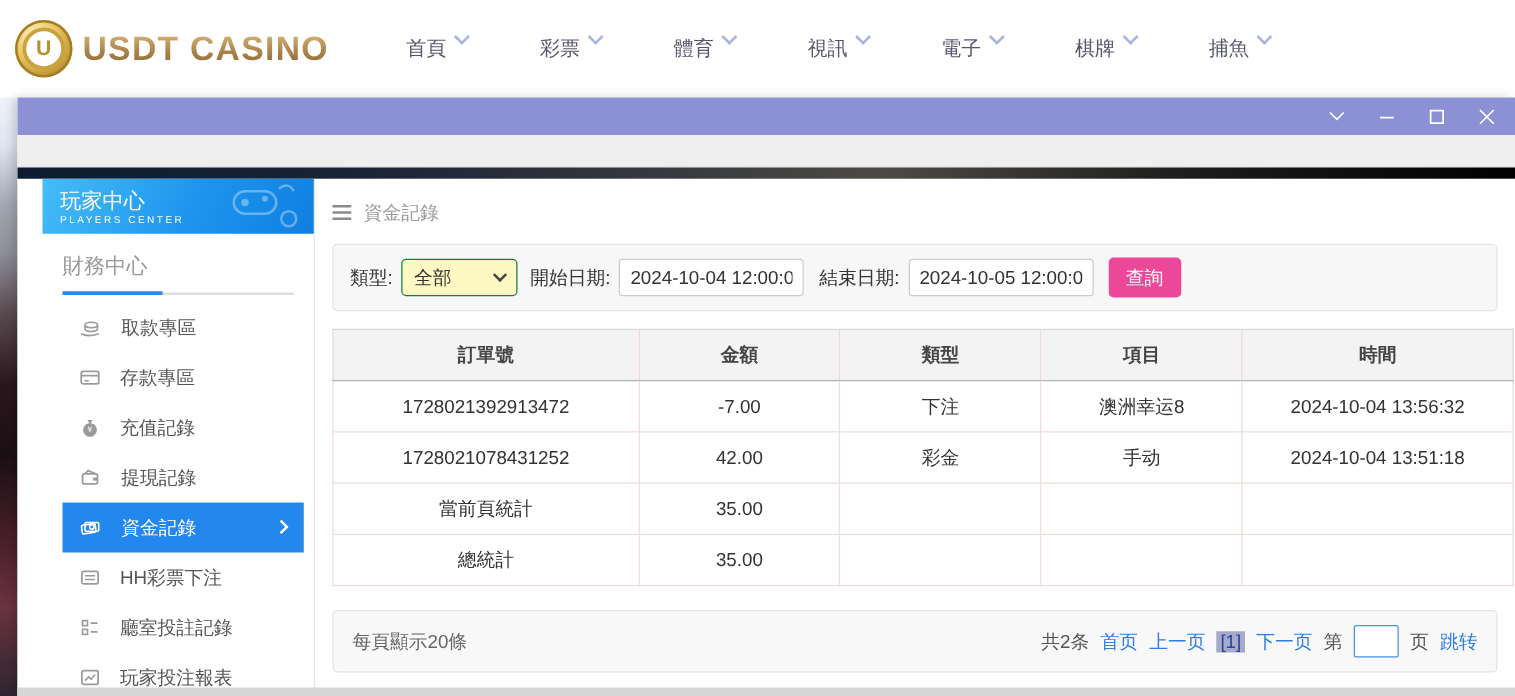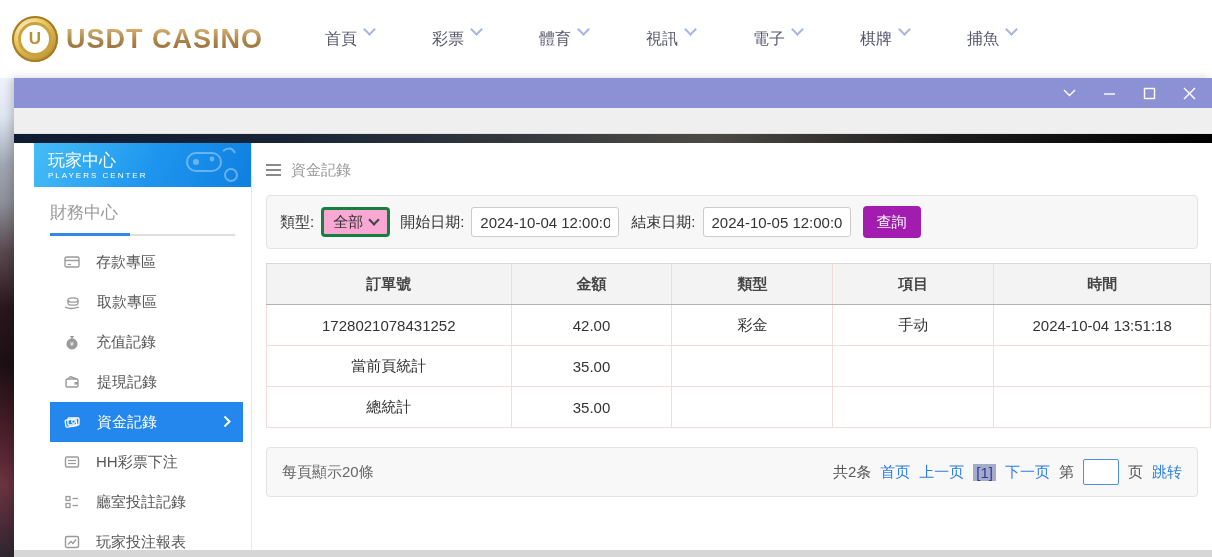--- a/index.html
+++ b/index.html
@@ -58,26 +58,26 @@
 
   
   .main{flex:1;background:#fff;padding:0 14px;min-width:0;}
   .breadcrumb{display:flex;align-items:center;gap:10px;padding-top:12px;height:30px;color:#999;font-size:15px;}
   .burger{display:flex;flex-direction:column;gap:3px;cursor:pointer;}
   .burger div{width:15px;height:2px;background:#8a8a8a;}
 
   .filter-panel{margin-top:10px;height:54px;background:#f7f7f8;border:1px solid #e3e3e6;border-radius:4px;
         display:flex;align-items:center;padding:0 13px;box-sizing:border-box;font-size:15px;color:#333;}
   .flabel{margin-right:7px;white-space:nowrap;}
-  .fselect{width:69px;height:30px;background:#f9a8d4;border:3px solid #15803d;border-radius:4px;
+  .fselect{width:93px;height:30px;background:#fef9c3;border:1px solid #15803d;border-radius:4px;
         display:flex;align-items:center;justify-content:space-between;padding:0 9px;box-sizing:border-box;cursor:pointer;margin-right:10px;}
   .fselect .chev{border-color:#444;width:6px;height:6px;}
   .finput{width:148px;height:30px;border:1px solid #ccc;border-radius:3px;font-size:15px;color:#333;
         padding:0 8px;box-sizing:border-box;font-family:"Liberation Sans",sans-serif;margin:0 12px 0 0;background:#fff;}
-  .search-btn{height:32px;padding:0 14px;background:#a21caf;color:#fff;border:none;border-radius:4px;
+  .search-btn{height:32px;padding:0 14px;background:#ec4899;color:#fff;border:none;border-radius:4px;
         font-size:15px;cursor:pointer;font-family:"Liberation Sans",sans-serif;}
 
   .data-table{margin-top:14px;width:945px;border-collapse:collapse;font-size:15px;table-layout:fixed;}
   .data-table th{height:38px;background:#f3f3f4;color:#444;font-weight:bold;
         border:1px solid #efd9d9;border-top-color:#d9d9d9;border-bottom-color:#b3b3b3;}
   .data-table th:first-child{border-left-color:#d9d9d9;}
   .data-table th:last-child{border-right-color:#d9d9d9;}
   .data-table td{height:38px;background:#fff;color:#333;text-align:center;border:1px solid #f2dcdc;}
   .col-order{width:26%;}.col-amount{width:17%;}.col-type{width:17%;}.col-item{width:17%;}.col-time{width:23%;}
 
@@ -178,34 +178,34 @@
             <circle cx="52" cy="28" r="6" fill="none" stroke="#fff" stroke-width="2"></circle>
             <path d="M44 4 q8 -6 12 2" fill="none" stroke="#fff" stroke-width="2"></path>
           </svg>
         </div>
         <div class="sb-section">財務中心</div>
         <div class="sb-underline">
             <div class="blue"></div>
           </div>
         <ul class="sb-menu">
           <li class="sb-item">
-            <svg width="16" height="16" viewBox="0 0 16 16">
-                <rect x="1" y="3" width="14" height="10" rx="1.5" fill="none" stroke="#9a9a9a" stroke-width="1.4"></rect>
-                <line x1="1" y1="6.5" x2="15" y2="6.5" stroke="#9a9a9a" stroke-width="1.4"></line>
-                <line x1="3.5" y1="10.5" x2="7" y2="10.5" stroke="#9a9a9a" stroke-width="1.2"></line>
-              </svg>
-            <span>存款專區</span>
-          </li>
-          <li class="sb-item">
             <svg width="17" height="16" viewBox="0 0 17 16">
                 <ellipse cx="9" cy="6" rx="5" ry="2.2" fill="none" stroke="#9a9a9a" stroke-width="1.3"></ellipse>
                 <path d="M4 6 v3 c0 1.2 2.3 2.2 5 2.2 s5 -1 5 -2.2 v-3" fill="none" stroke="#9a9a9a" stroke-width="1.3"></path>
                 <path d="M1 13 q5 3 14 0" fill="none" stroke="#9a9a9a" stroke-width="1.3"></path>
               </svg>
             <span>取款專區</span>
+          </li>
+          <li class="sb-item">
+            <svg width="16" height="16" viewBox="0 0 16 16">
+                <rect x="1" y="3" width="14" height="10" rx="1.5" fill="none" stroke="#9a9a9a" stroke-width="1.4"></rect>
+                <line x1="1" y1="6.5" x2="15" y2="6.5" stroke="#9a9a9a" stroke-width="1.4"></line>
+                <line x1="3.5" y1="10.5" x2="7" y2="10.5" stroke="#9a9a9a" stroke-width="1.2"></line>
+              </svg>
+            <span>存款專區</span>
           </li>
           <li class="sb-item">
             <svg width="16" height="16" viewBox="0 0 16 16">
                 <path d="M6 2 h4 l-1.5 2.5 a5.5 5.5 0 1 1 -1 0 Z" fill="#9a9a9a"></path>
                 <text x="8" y="11.5" font-size="6" fill="#fff" text-anchor="middle" font-family="DejaVu Sans">¥</text>
               </svg>
             <span>充值記錄</span>
           </li>
           <li class="sb-item">
             <svg width="17" height="16" viewBox="0 0 17 16">
@@ -280,20 +280,27 @@
           <thead>
             <tr>
               <th class="col-order">訂單號</th>
               <th class="col-amount">金額</th>
               <th class="col-type">類型</th>
               <th class="col-item">項目</th>
               <th class="col-time">時間</th>
             </tr>
           </thead>
           <tbody>
+            <tr>
+              <td>1728021392913472</td>
+              <td>-7.00</td>
+              <td>下注</td>
+              <td>澳洲幸运8</td>
+              <td>2024-10-04 13:56:32</td>
+            </tr>
             <tr>
               <td>1728021078431252</td>
               <td>42.00</td>
               <td>彩金</td>
               <td>手动</td>
               <td>2024-10-04 13:51:18</td>
             </tr>
             <tr>
               <td>當前頁統計</td>
               <td>35.00</td>

